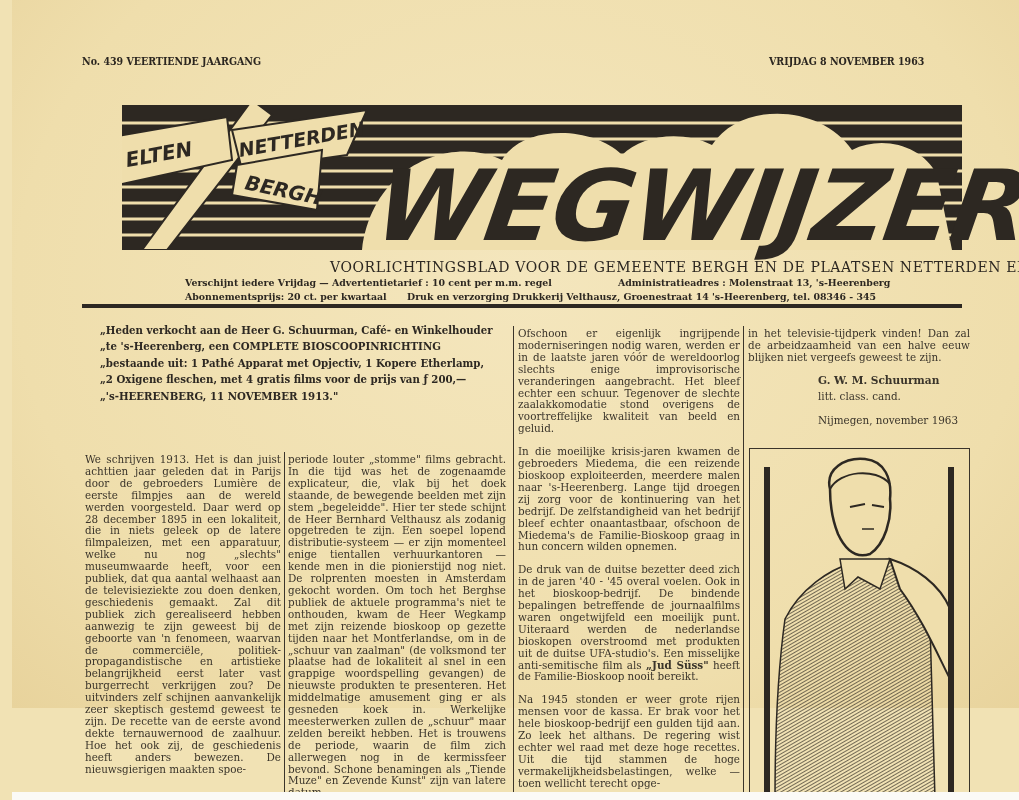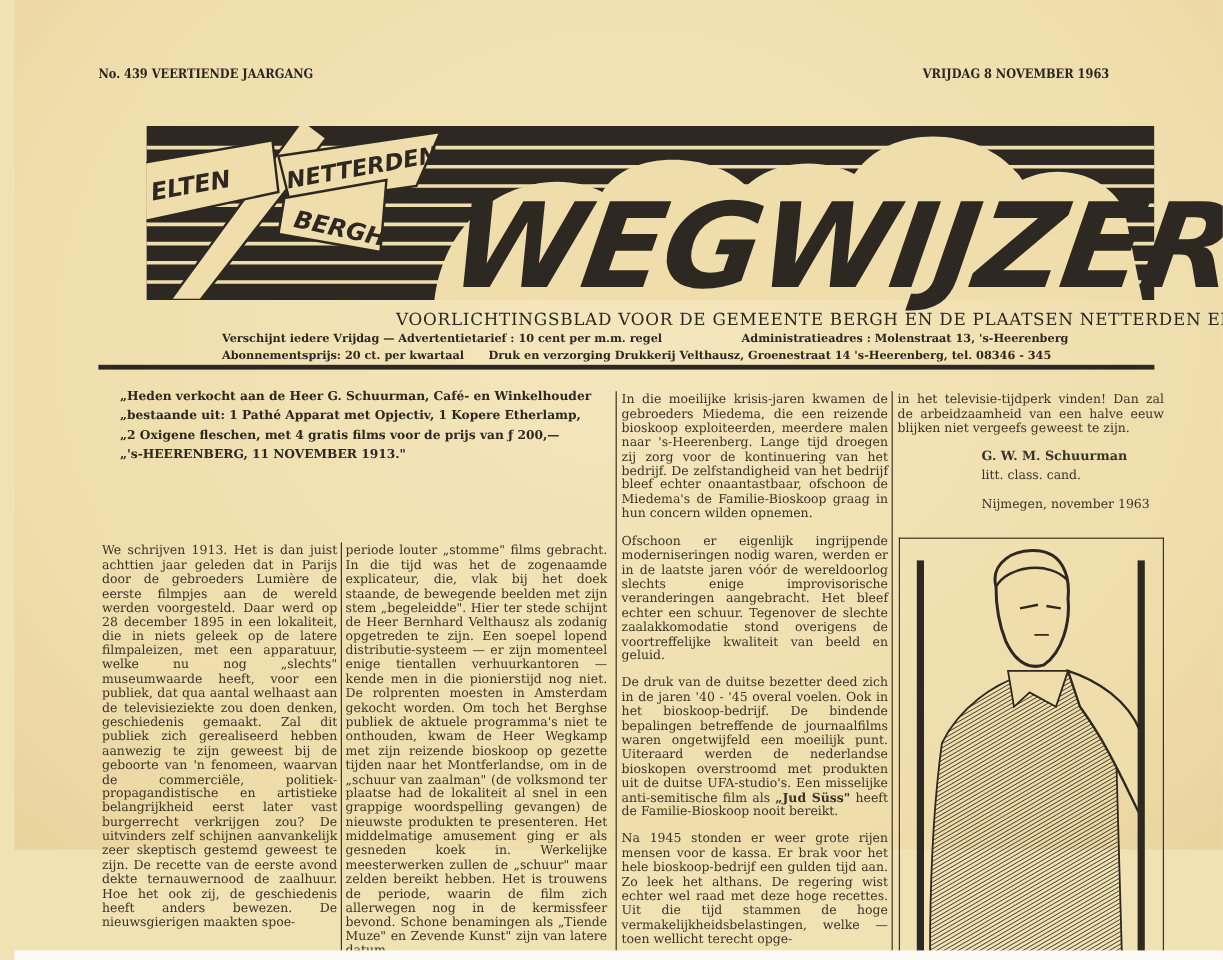--- a/index.html
+++ b/index.html
@@ -135,40 +135,41 @@
     </div>
     <div class="info-row info-row-2">
       <span style="left:0">Abonnementsprijs: 20 ct. per kwartaal</span>
       <span style="left:222px">Druk en verzorging Drukkerij Velthausz, Groenestraat 14 's-Heerenberg, tel. 08346 - 345</span>
     </div>
   </div>
   <div class="masthead-rule"></div>
 
   <div class="notice">
     <div>„Heden verkocht aan de Heer G. Schuurman, Café- en Winkelhouder</div>
+    <div>„te 's-Heerenberg, een COMPLETE BIOSCOOPINRICHTING</div>
     <div>„bestaande uit: 1 Pathé Apparat met Opjectiv, 1 Kopere Etherlamp,</div>
     <div>„2 Oxigene fleschen, met 4 gratis films voor de prijs van ƒ 200,—</div>
     <div>„'s-HEERENBERG, 11 NOVEMBER 1913."</div>
   </div>
 
   <div class="vrule vr-a"></div>
   <div class="vrule vr-b"></div>
   <div class="vrule vr-c"></div>
 
   <div class="col col-1">
     <p>We schrijven 1913. Het is dan juist achttien jaar geleden dat in Parijs door de gebroeders Lumière de eerste filmpjes aan de wereld werden voorgesteld. Daar werd op 28 december 1895 in een lokaliteit, die in niets geleek op de latere filmpaleizen, met een apparatuur, welke nu nog „slechts" museumwaarde heeft, voor een publiek, dat qua aantal welhaast aan de televisieziekte zou doen denken, geschiedenis gemaakt. Zal dit publiek zich gerealiseerd hebben aanwezig te zijn geweest bij de geboorte van 'n fenomeen, waarvan de commerciële, politiek-propagandistische en artistieke belangrijkheid eerst later vast burgerrecht verkrijgen zou? De uitvinders zelf schijnen aanvankelijk zeer skeptisch gestemd geweest te zijn. De recette van de eerste avond dekte ternauwernood de zaalhuur. Hoe het ook zij, de geschiedenis heeft anders bewezen. De nieuwsgierigen maakten spoe-</p>
   </div>
 
   <div class="col col-2">
     <p>periode louter „stomme" films gebracht. In die tijd was het de zogenaamde explicateur, die, vlak bij het doek staande, de bewegende beelden met zijn stem „begeleidde". Hier ter stede schijnt de Heer Bernhard Velthausz als zodanig opgetreden te zijn. Een soepel lopend distributie-systeem — er zijn momenteel enige tientallen verhuurkantoren — kende men in die pionierstijd nog niet. De rolprenten moesten in Amsterdam gekocht worden. Om toch het Berghse publiek de aktuele programma's niet te onthouden, kwam de Heer Wegkamp met zijn reizende bioskoop op gezette tijden naar het Montferlandse, om in de „schuur van zaalman" (de volksmond ter plaatse had de lokaliteit al snel in een grappige woordspelling gevangen) de nieuwste produkten te presenteren. Het middelmatige amusement ging er als gesneden koek in. Werkelijke meesterwerken zullen de „schuur" maar zelden bereikt hebben. Het is trouwens de periode, waarin de film zich allerwegen nog in de kermissfeer bevond. Schone benamingen als „Tiende Muze" en Zevende Kunst" zijn van latere datum.</p>
   </div>
 
   <div class="col col-3">
+    <p>Ofschoon er eigenlijk ingrijpende moderniseringen nodig waren, werden er in de laatste jaren vóór de wereldoorlog slechts enige improvisorische veranderingen aangebracht. Het bleef echter een schuur. Tegenover de slechte zaalakkomodatie stond overigens de voortreffelijke kwaliteit van beeld en geluid.</p>
     <p>In die moeilijke krisis-jaren kwamen de gebroeders Miedema, die een reizende bioskoop exploiteerden, meerdere malen naar 's-Heerenberg. Lange tijd droegen zij zorg voor de kontinuering van het bedrijf. De zelfstandigheid van het bedrijf bleef echter onaantastbaar, ofschoon de Miedema's de Familie-Bioskoop graag in hun concern wilden opnemen.</p>
-    <p>Ofschoon er eigenlijk ingrijpende moderniseringen nodig waren, werden er in de laatste jaren vóór de wereldoorlog slechts enige improvisorische veranderingen aangebracht. Het bleef echter een schuur. Tegenover de slechte zaalakkomodatie stond overigens de voortreffelijke kwaliteit van beeld en geluid.</p>
     <p><span>De druk van de duitse bezetter deed zich in de jaren '40 - '45 overal voelen. Ook in het bioskoop-bedrijf. De bindende bepalingen betreffende de journaalfilms waren ongetwijfeld een moeilijk punt. Uiteraard werden de nederlandse bioskopen overstroomd met produkten uit de duitse UFA-studio's. Een misselijke anti-semitische film als</span> <span class="b">„Jud Süss"</span> <span>heeft de Familie-Bioskoop nooit bereikt.</span></p>
     <p>Na 1945 stonden er weer grote rijen mensen voor de kassa. Er brak voor het hele bioskoop-bedrijf een gulden tijd aan. Zo leek het althans. De regering wist echter wel raad met deze hoge recettes. Uit die tijd stammen de hoge vermakelijkheidsbelastingen, welke — toen wellicht terecht opge-</p>
   </div>
 
   <div class="col col-4">
     <p>in het televisie-tijdperk vinden! Dan zal de arbeidzaamheid van een halve eeuw blijken niet vergeefs geweest te zijn.</p>
     <div class="signature">
       <div class="sig-name">G. W. M. Schuurman</div>
       <div class="sig-title">litt. class. cand.</div>
       <div class="sig-place">Nijmegen, november 1963</div>

